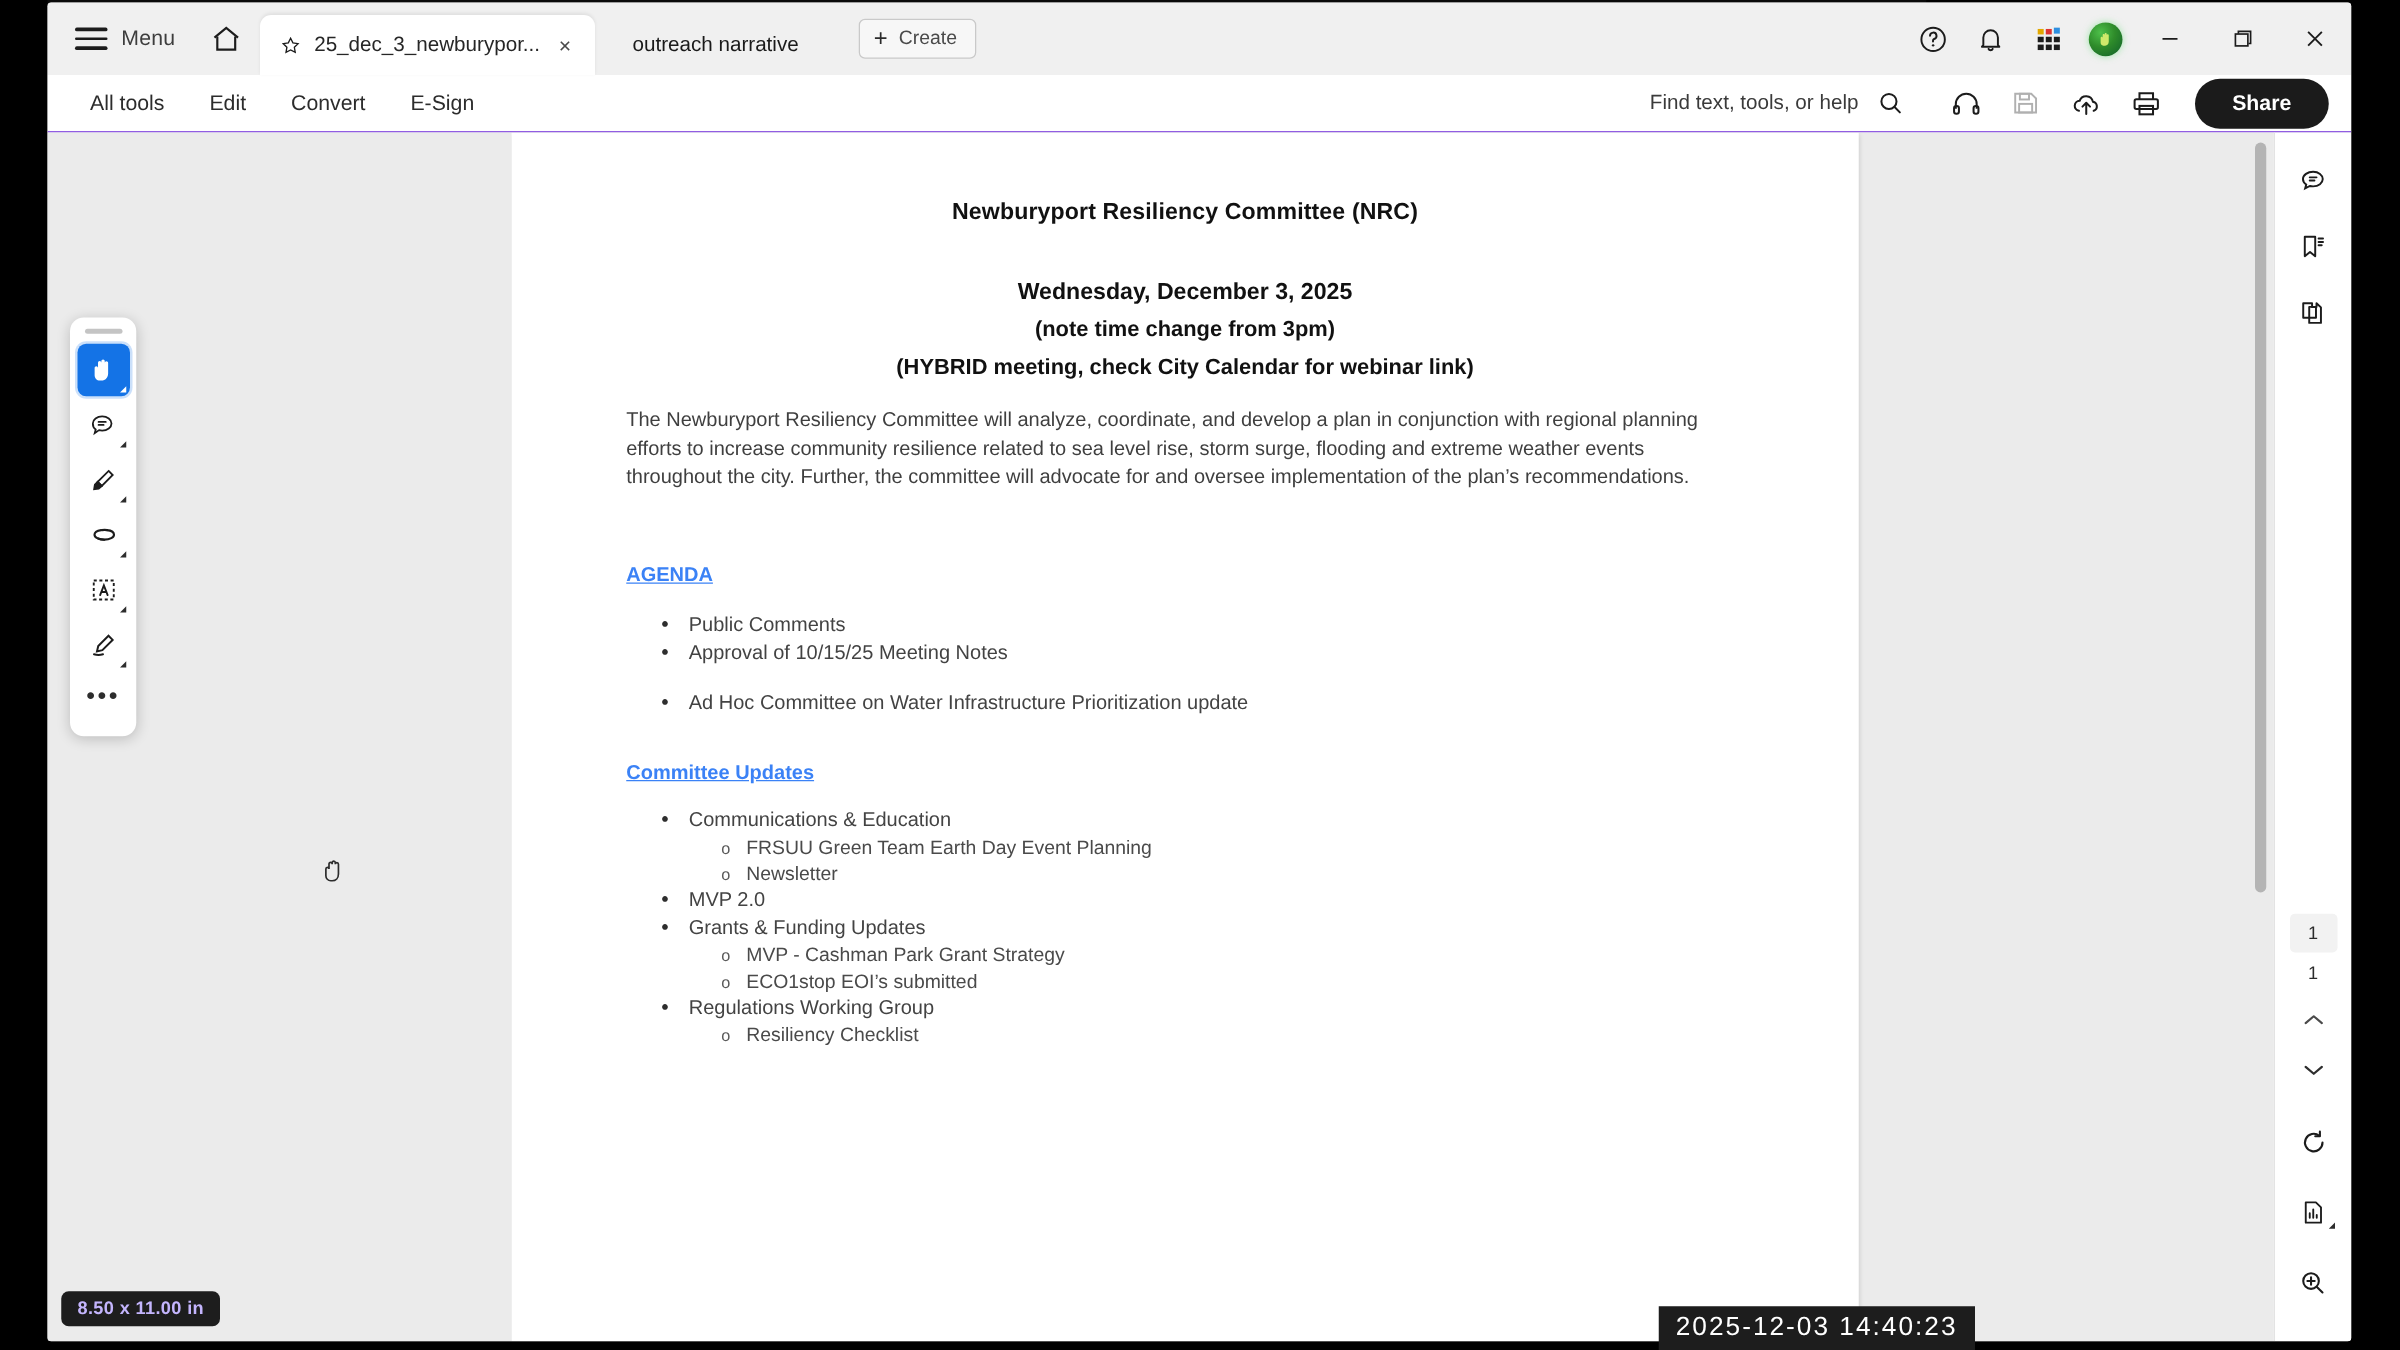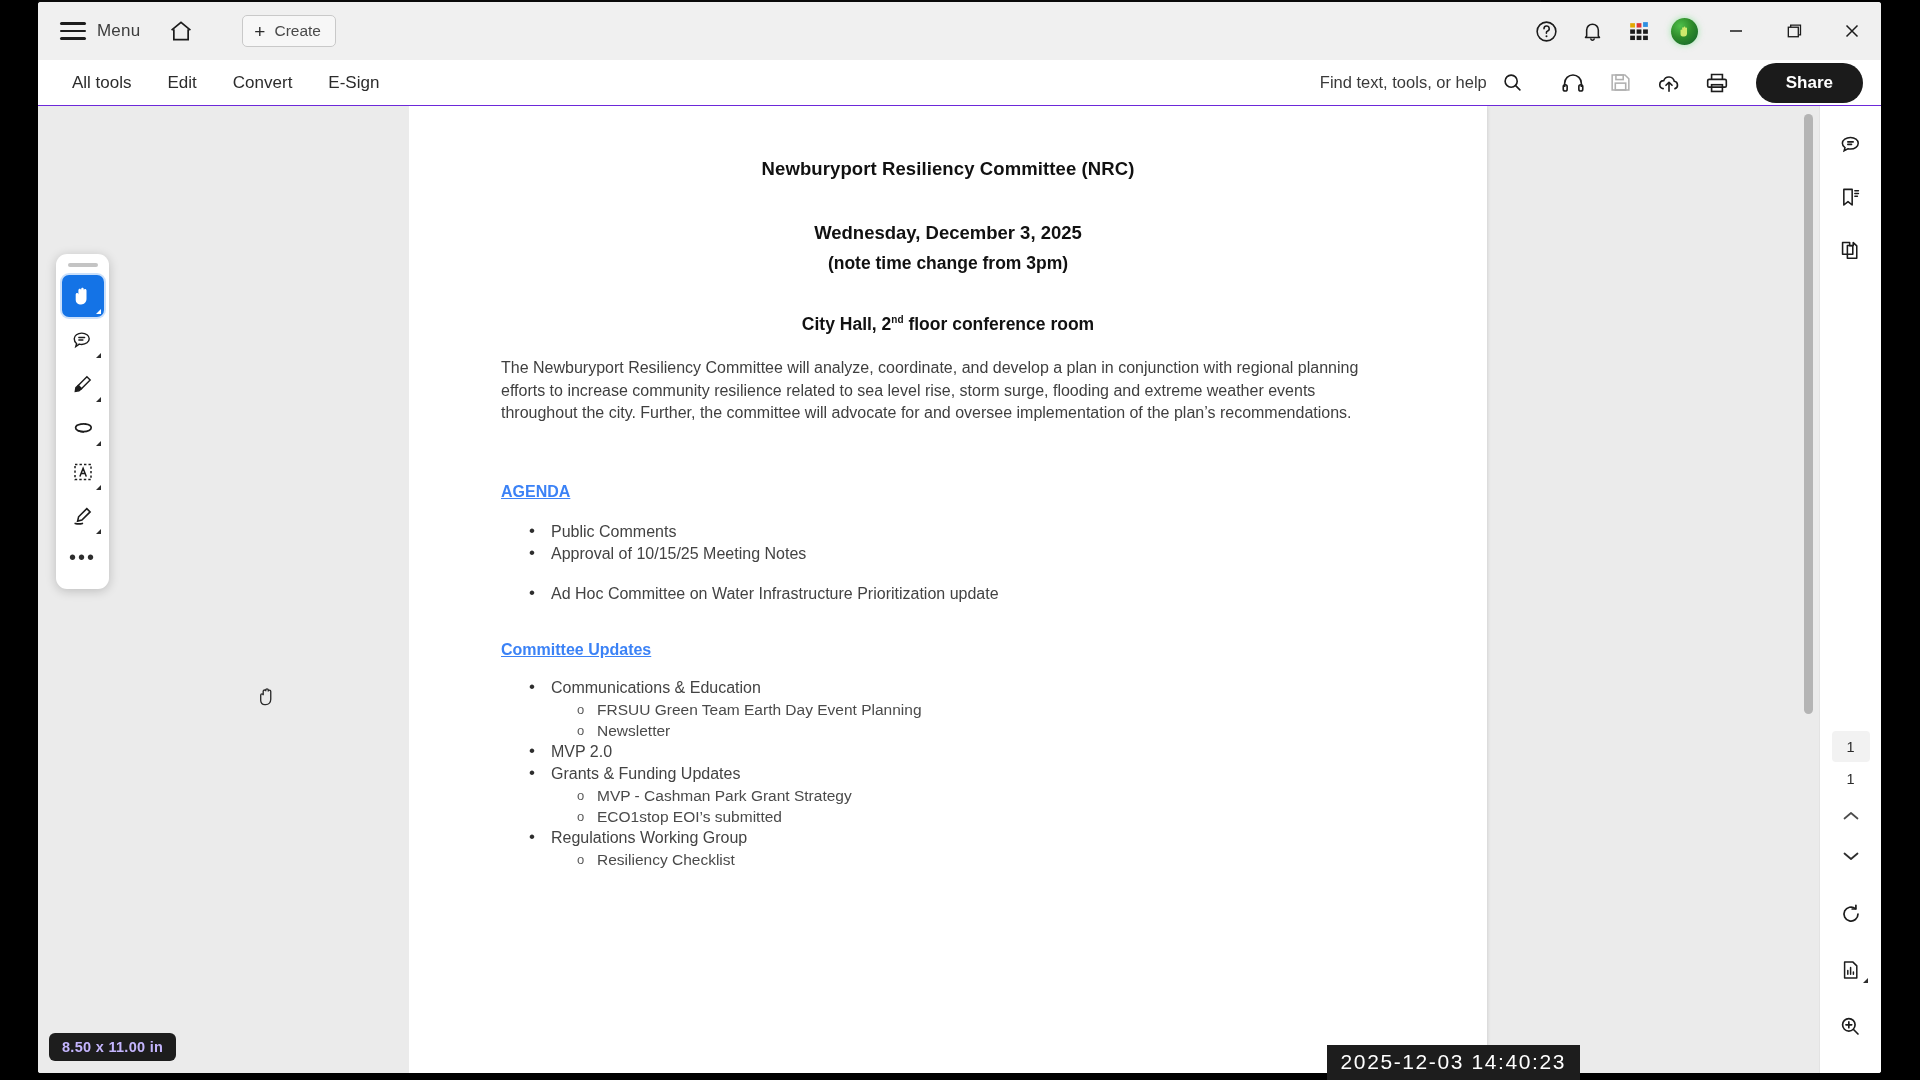--- a/index.html
+++ b/index.html
@@ -328,20 +328,32 @@
         <span class="menu-label">Menu</span>
       </div>
 
       <div class="home-btn">
         <svg width="26" height="26" viewBox="0 0 24 24" fill="none" stroke="#1c1c1c" stroke-width="1.6">
           <path d="M3.3 11.2 12 4l8.7 7.2"></path>
             <path d="M5.4 10.4V20h13.2v-9.6"></path>
         </svg>
       </div>
 
+      <div class="tabstrip">
+        <div class="tab active">
+          <svg width="17" height="17" viewBox="0 0 24 24" fill="none" stroke="#1c1c1c" stroke-width="1.5">
+            <path d="M12 3.6l2.6 5.3 5.8.85-4.2 4.1 1 5.8-5.2-2.75L6.8 19.6l1-5.8-4.2-4.1 5.8-.85z"></path>
+          </svg>
+          <span class="tab-title">25_dec_3_newburypor...</span>
+          <span class="tab-close">×</span>
+        </div>
+        <div class="tab inactive">
+          <span class="tab-title">outreach narrative</span>
+        </div>
+      </div>
 
       <div class="create-btn">
         <span class="create-plus">+</span>
         <span>Create</span>
       </div>
 
       <div class="title-right">
 
         <div class="tb-icon">
           <svg width="25" height="25" viewBox="0 0 24 24" fill="none" stroke="#1c1c1c" stroke-width="1.5">
@@ -520,23 +532,21 @@
 
       <div class="page-area">
         <div class="page">
           <div class="doc">
 
             <div class="d-center d-title" style="margin-top:18px;">Newburyport Resiliency Committee (NRC)</div>
 
             <div class="d-center d-sub" style="margin-top:42px;">Wednesday, December 3, 2025</div>
             <div class="d-center d-sub2" style="margin-top:9px;">(note time change from 3pm)</div>
 
-            <div class="d-center d-sub2" style="margin-top:40px;">
-              <span>City Hall, 2</span><sup>nd</sup><span> floor conference room</span>
-            </div>
+            <div class="d-center d-sub2" style="margin-top:9px;">(HYBRID meeting, check City Calendar for webinar link)</div>
 
 
             <div class="d-para" style="margin-top:22px;">The Newburyport Resiliency Committee will analyze, coordinate, and develop a plan in conjunction with regional planning efforts to increase community resilience related to sea level rise, storm surge, flooding and extreme weather events throughout the city. Further, the committee will advocate for and oversee implementation of the plan’s recommendations.</div>
 
             <div class="d-head" style="margin-top:58px; margin-left:0px;">AGENDA</div>
 
             <ul class="d-list" style="margin-top:20px;">
               <li class="d-li">Public Comments</li>
               <li class="d-li">Approval of 10/15/25 Meeting Notes</li>
             </ul>

